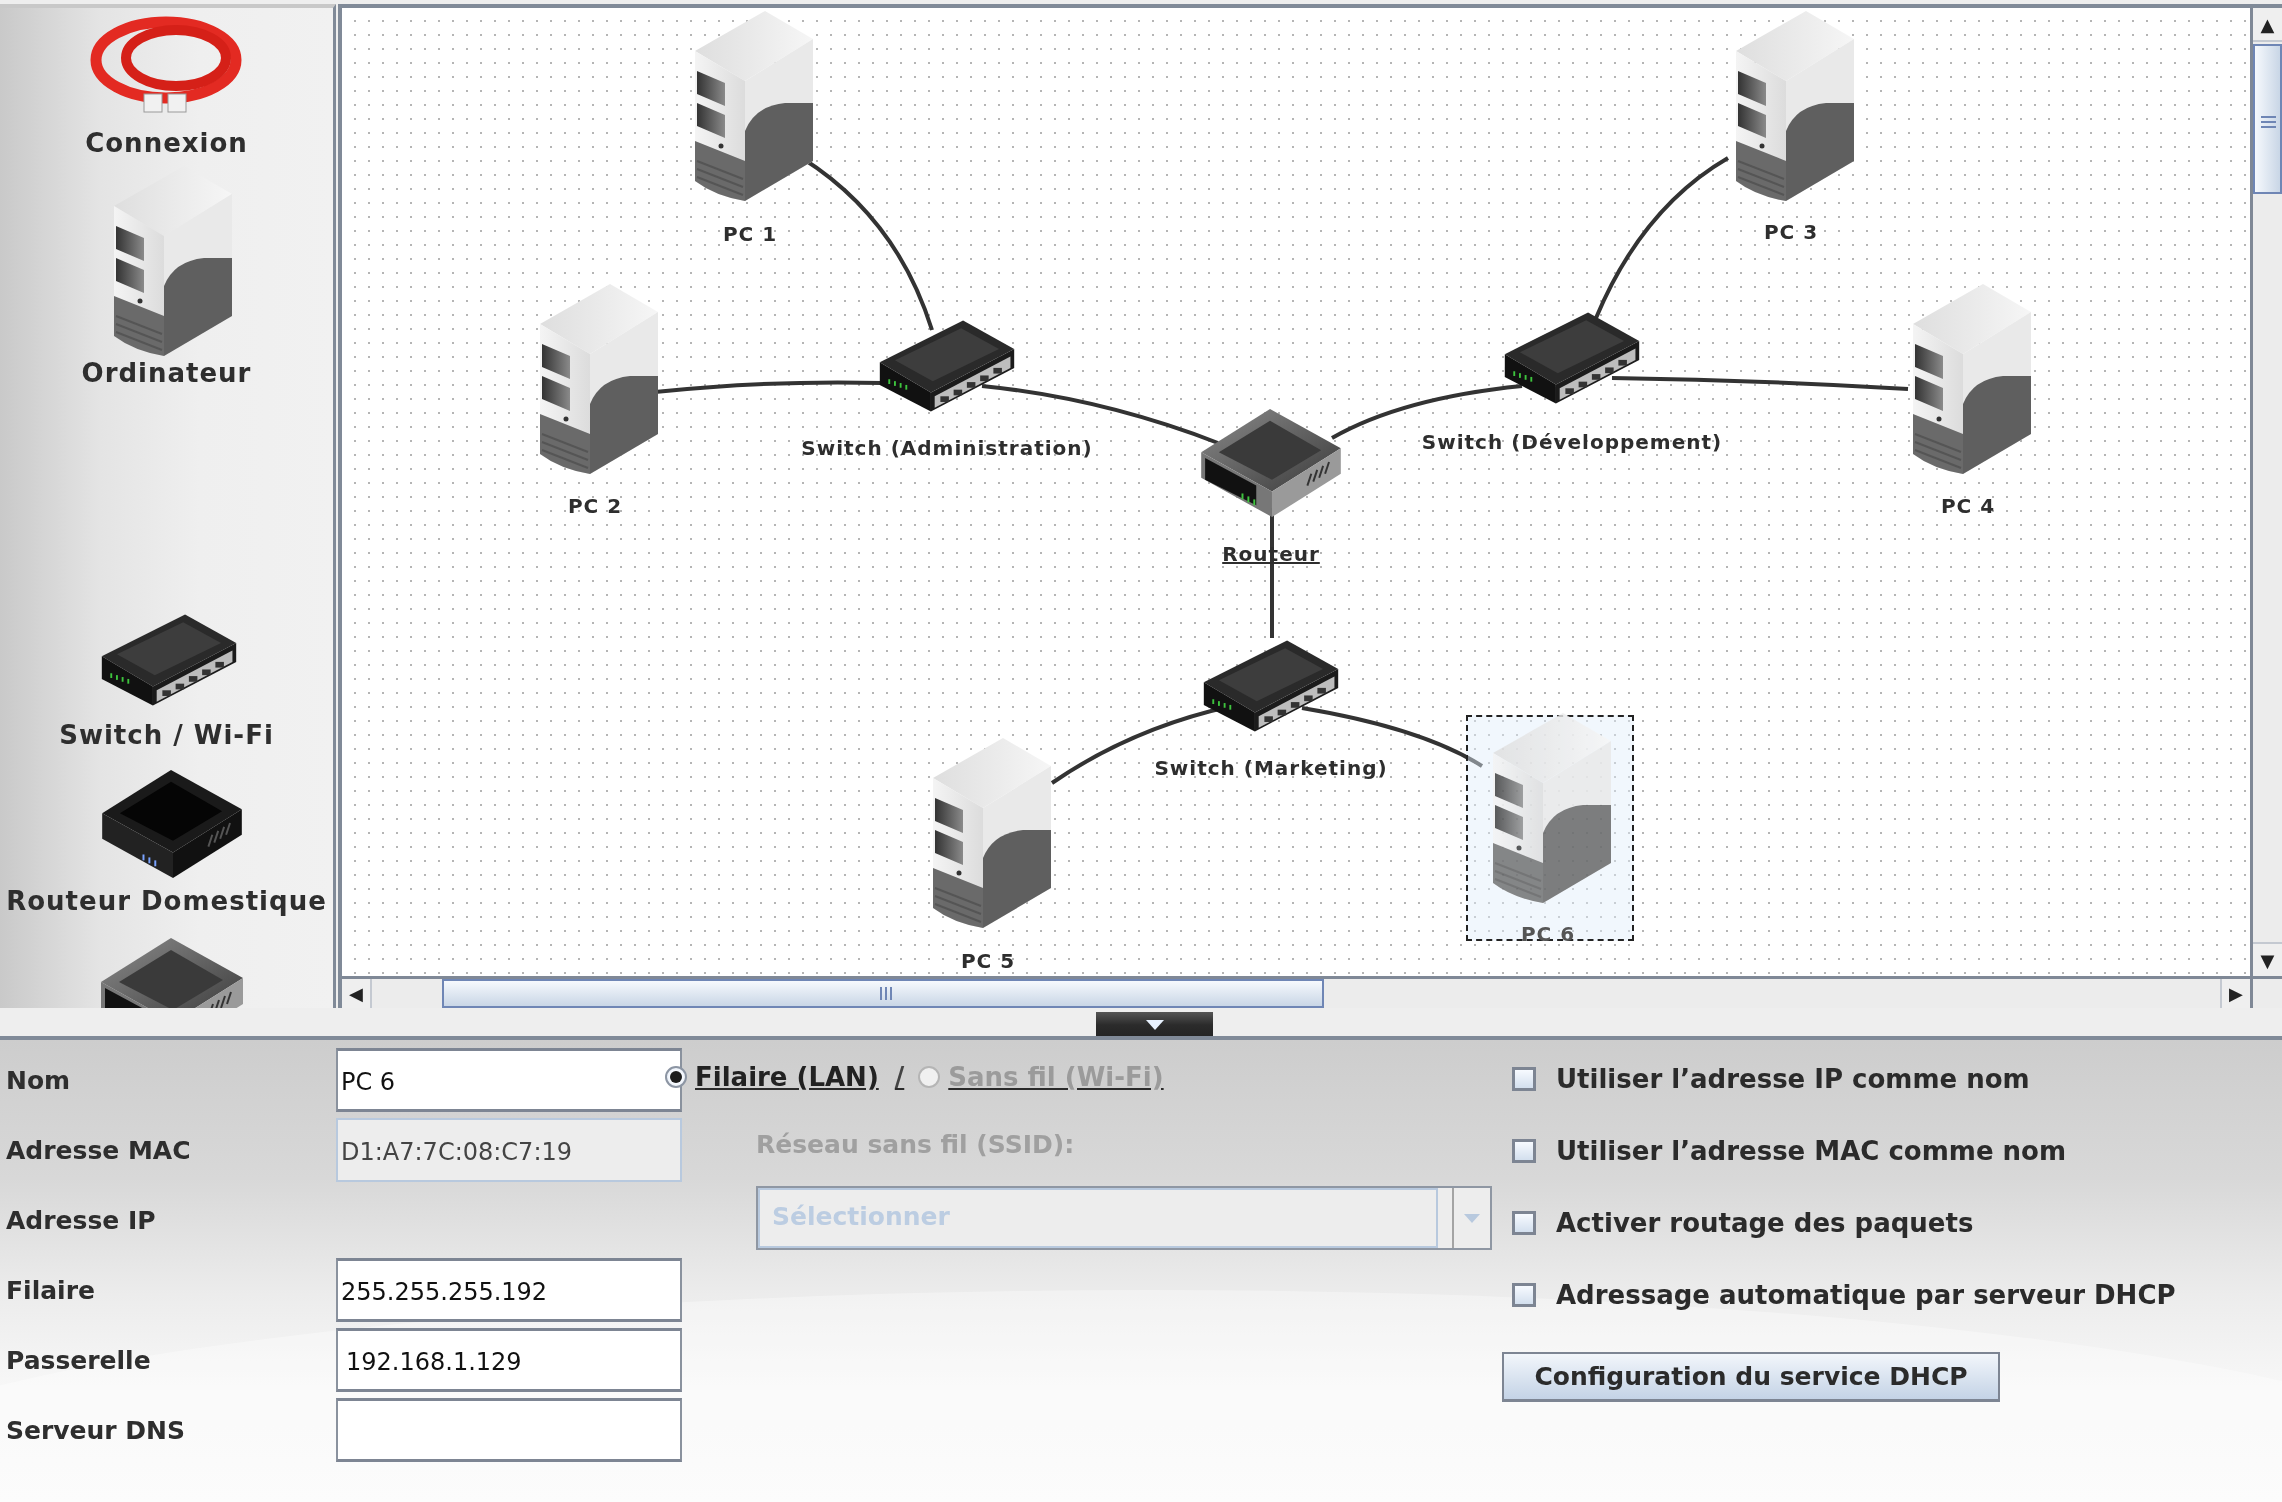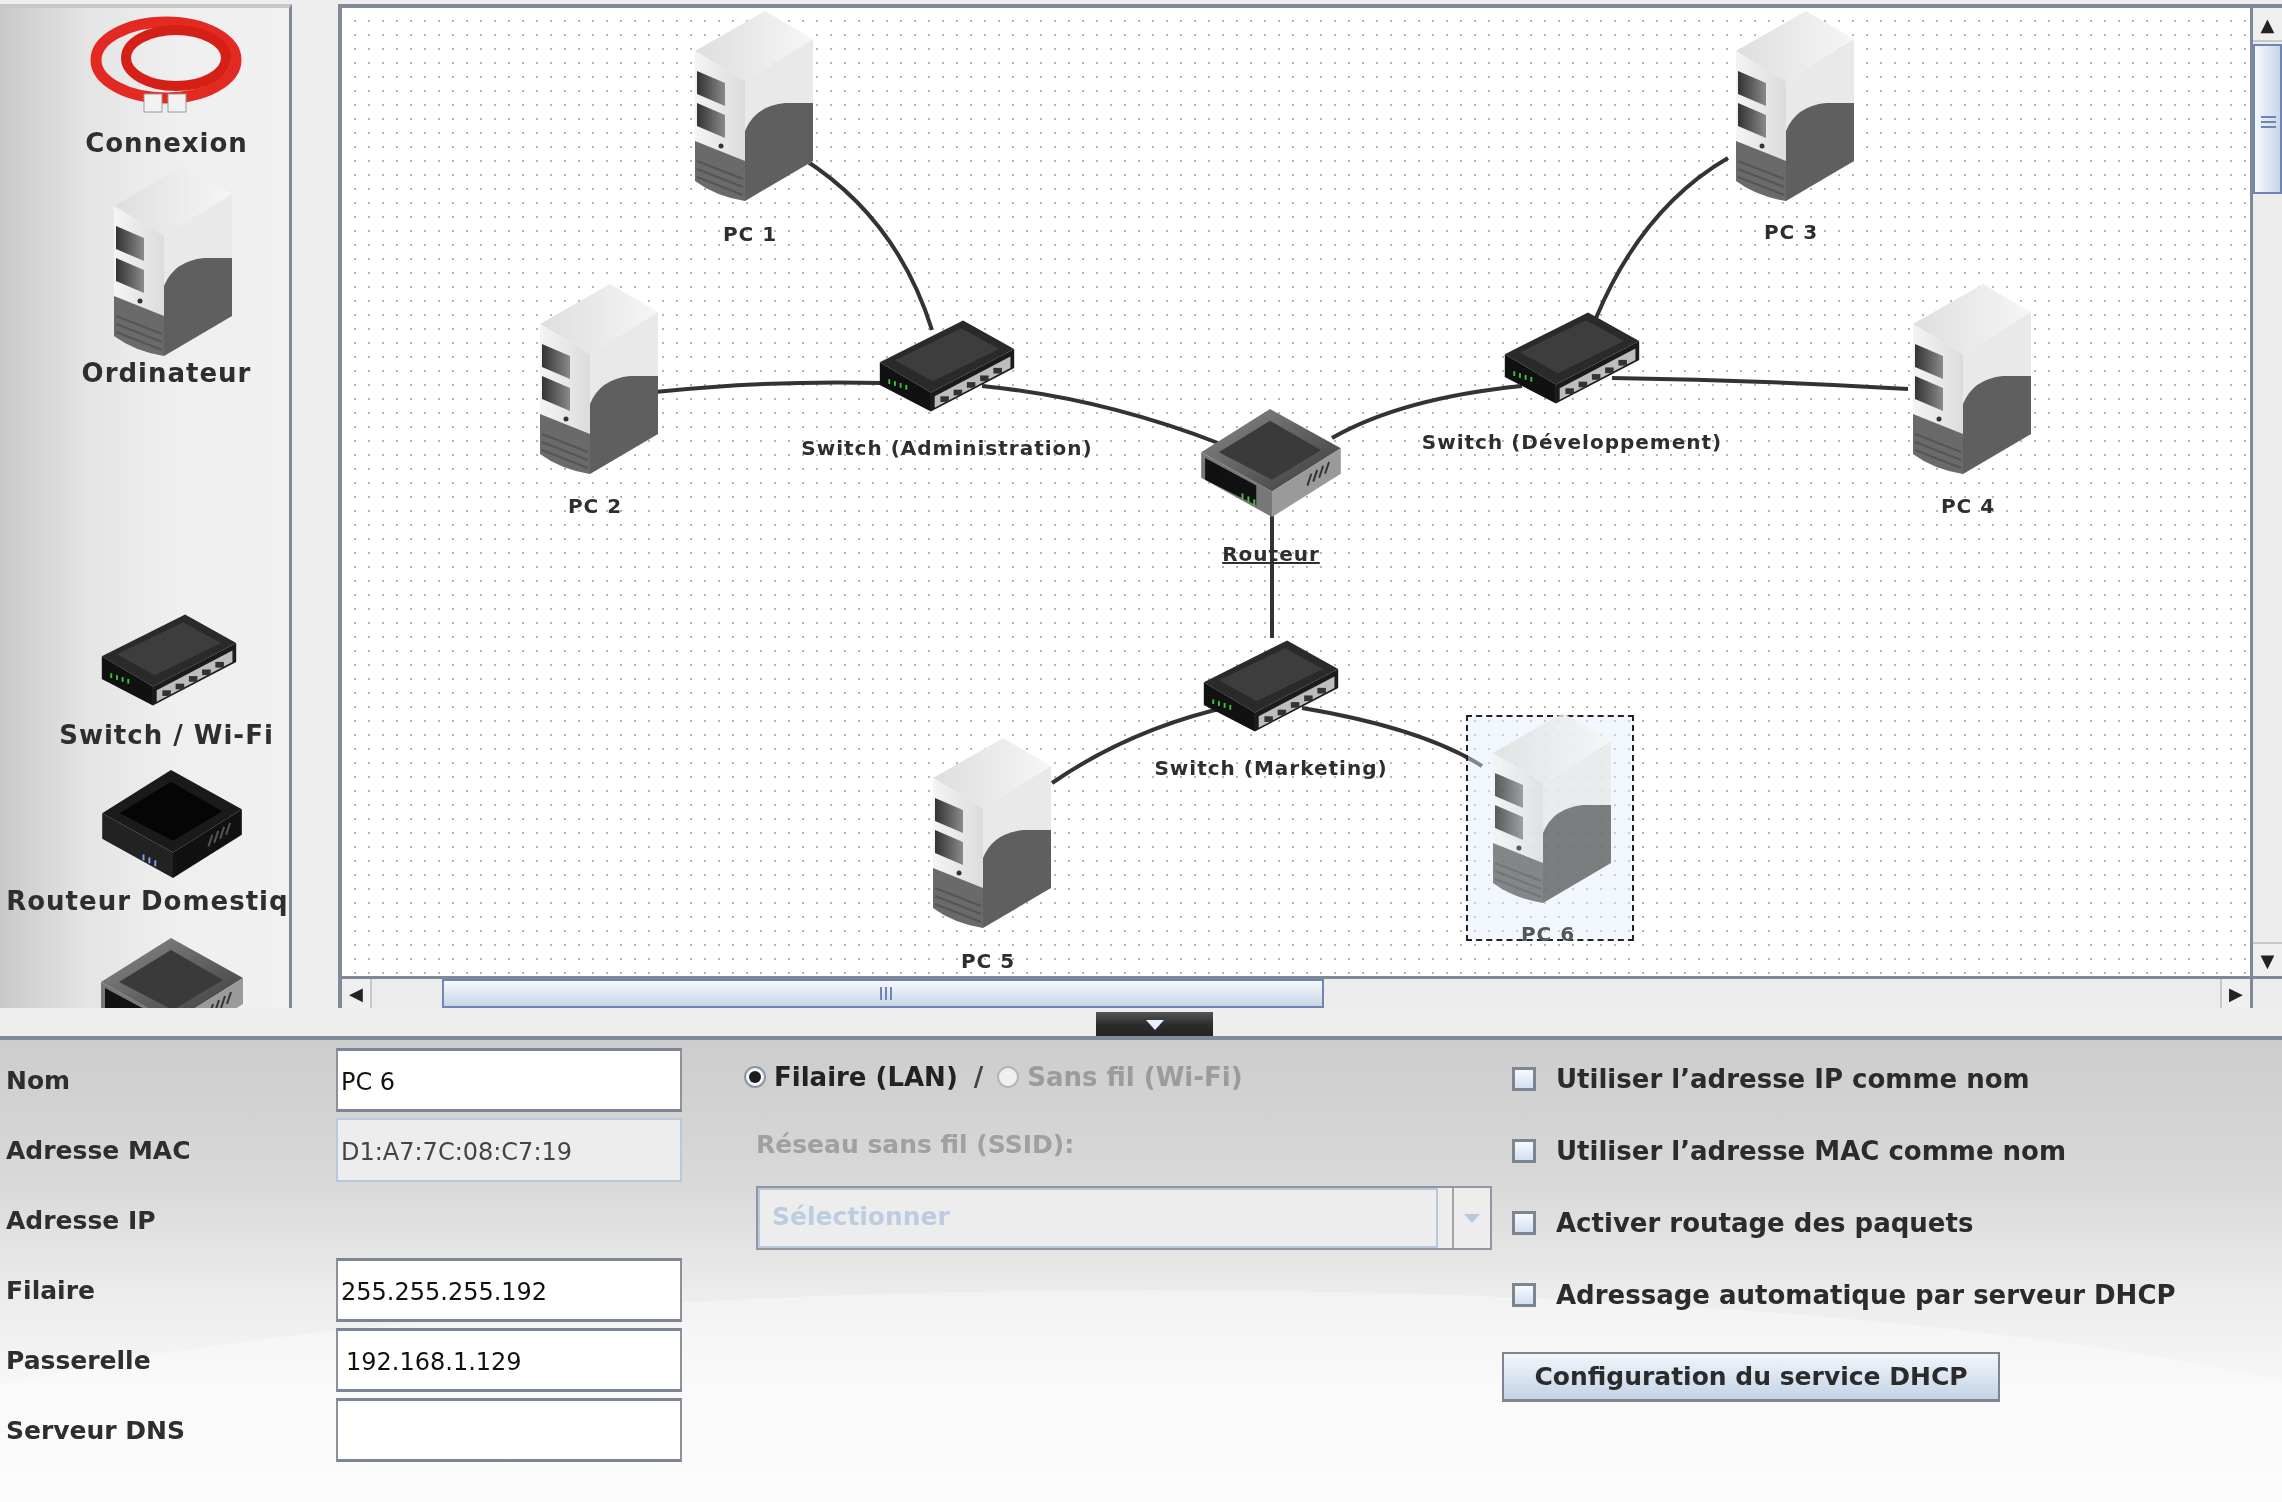--- a/index.html
+++ b/index.html
@@ -1,20 +1,20 @@
 <!DOCTYPE html>
 <html><head>
 <meta charset="utf-8">
 <style>
   * { box-sizing: border-box; margin: 0; padding: 0; }
   html, body { width: 2282px; height: 1502px; overflow: hidden; background: #eeeeee; font-family: "DejaVu Sans", sans-serif; color: #2b2b2b; }
   .root { position: relative; width: 2282px; height: 1502px; }
 
   
-  .palette { position: absolute; left: 0; top: 4px; width: 292px; height: 1004px; background: linear-gradient(to right, #c9c9c9 0%, #e4e4e4 30%, #efefef 60%, #f1f1f1 100%); border-right: 3px solid #808a98; border-top: 4px solid #c8c8c8; overflow: hidden; }
+  .palette { position: absolute; left: 0; top: 4px; width: 336px; height: 1004px; background: linear-gradient(to right, #c9c9c9 0%, #e4e4e4 30%, #efefef 60%, #f1f1f1 100%); border-right: 3px solid #808a98; border-top: 4px solid #c8c8c8; overflow: hidden; }
   .pal-item { position: absolute; left: 0; width: 333px; text-align: center; cursor: pointer; }
   .pal-item .label { position: absolute; left: 0; width: 100%; font-weight: bold; font-size: 26px; letter-spacing: 1px; color: #2e2e2e; }
   .pal-icon { position: absolute; }
 
   
   .canvas-wrap { position: absolute; left: 338px; top: 4px; width: 1944px; height: 1004px; border-top: 4px solid #808a98; border-left: 4px solid #808a98; background: #ffffff; }
   .canvas { position: absolute; left: 0; top: 0; width: 1908px; height: 968px; background-color: #fff; background-image: radial-gradient(#b5b5b5 1.2px, transparent 1.4px); background-size: 14px 14px; background-position: 6px 6px; overflow: hidden; }
   .node { position: absolute; cursor: pointer; }
   .node-label { position: absolute; font-weight: bold; font-size: 20px; color: #2e2e2e; white-space: nowrap; transform: translateX(-50%); letter-spacing: 1px; }
   .selection { position: absolute; border: 2px dashed #222; background: rgba(225,238,250,0.45); }
@@ -39,21 +39,21 @@
   .collapse .tri { width: 0; height: 0; border-left: 9px solid transparent; border-right: 9px solid transparent; border-top: 10px solid #e8f2ff; }
   .divider { position: absolute; left: 0; top: 1036px; width: 2282px; height: 4px; background: #808a98; }
 
   
   .props { position: absolute; left: 0; top: 1040px; width: 2282px; height: 462px; background: linear-gradient(to bottom, #cdcdcd 0%, #d8d8d8 30%, #ececec 55%, #f7f7f7 75%, #fafafa 100%); overflow: hidden; }
   .props .wave { position: absolute; left: -200px; top: 250px; width: 2700px; height: 400px; border-radius: 50% 50% 0 0; background: rgba(255,255,255,0.35); }
   .field-label { position: absolute; left: 6px; font-weight: bold; font-size: 25px; color: #2e2e2e; }
   .text-field { position: absolute; left: 336px; width: 346px; height: 64px; background: #fff; border: 2px solid #8a929e; border-top: 3px solid #7d8593; border-bottom: 3px solid #7d8593; font-family: "DejaVu Sans", sans-serif; font-size: 24px; padding: 4px 4px 0 3px; color: #111; outline: none; }
   .text-field.readonly { background: #ededed; border: 2px solid #b8c9de; color: #444; }
 
-  .radio-row { position: absolute; left: 744px; top: 22px; display: flex; align-items: center; font-size: 26px; font-weight: bold; }
+  .radio-row { position: absolute; left: 665px; top: 22px; display: flex; align-items: center; font-size: 26px; font-weight: bold; text-decoration: underline; }
   .radio { width: 22px; height: 22px; border-radius: 50%; border: 2px solid #8c95a3; background: radial-gradient(circle, #f7faff 50%, #dbe4ee 100%); display: inline-flex; align-items: center; justify-content: center; margin-right: 8px; cursor: pointer; }
   .radio.checked .dot { width: 12px; height: 12px; border-radius: 50%; background: #1d1d1d; }
   .radio.disabled { border-color: #b5b5b5; background: #f0f0f0; }
   .radio-label { color: #222; cursor: pointer; }
   .radio-label.disabled { color: #9b9b9b; }
   .sep { margin: 0 14px 0 16px; color: #444; }
 
   .ssid-label { position: absolute; left: 756px; top: 90px; font-size: 25px; font-weight: bold; color: #a0a0a0; }
   .combo { position: absolute; left: 756px; top: 146px; width: 736px; height: 64px; background: #ededed; border: 2px solid #8f97a3; }
   .combo .value { position: absolute; left: 0; top: 0; width: 680px; height: 60px; border: 2px solid #b8c9de; font-size: 25px; font-weight: bold; color: #bccde2; padding: 12px 12px; }

